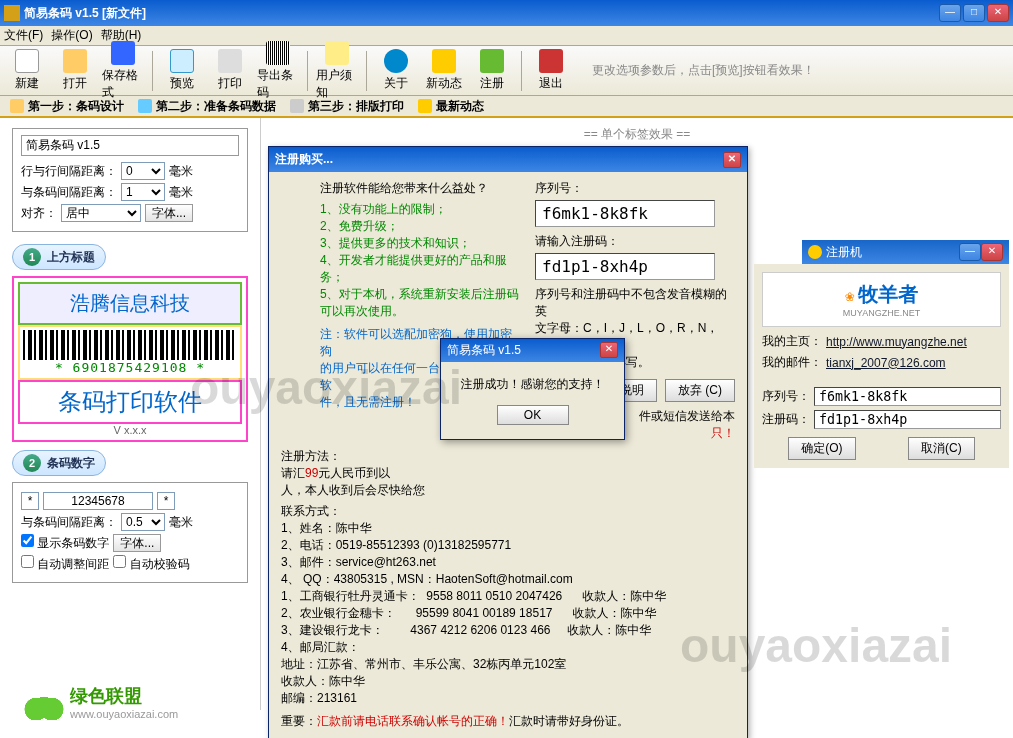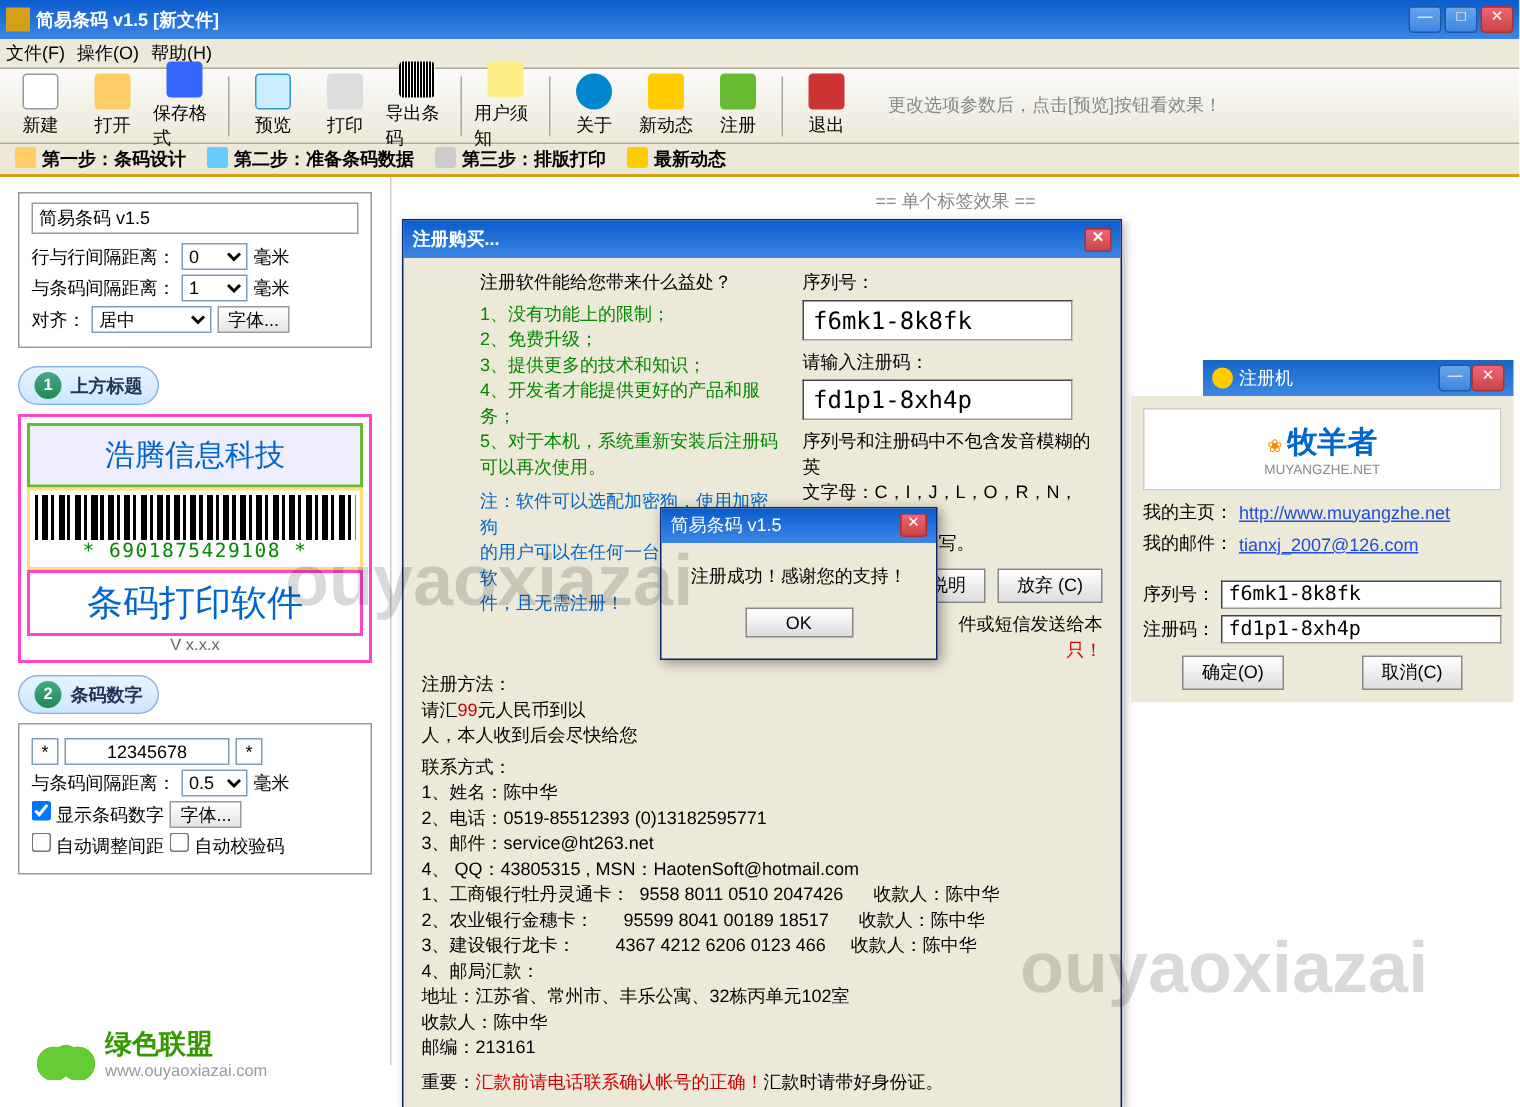--- a/index.html
+++ b/index.html
@@ -16,21 +16,21 @@
 .menubar span { cursor: default; }
 
 .toolbar { background: linear-gradient(#fafafa, #ece9d8); height: 50px; display: flex; align-items: center; padding: 2px 4px; border-bottom: 1px solid #aca899; gap: 2px; }
 .tbtn { display: flex; flex-direction: column; align-items: center; width: 46px; cursor: pointer; padding:2px; }
 .tbtn .ico { width: 24px; height: 24px; border-radius: 3px; margin-bottom: 2px; }
 .tbtn .lbl { font-size: 12px; }
 .tsep { width: 1px; height: 40px; background: #aca899; margin: 0 4px; }
 .hint { color: #888; margin-left: 16px; font-size:12px; }
 
 .tabs { background: #ece9d8; height: 22px; display: flex; align-items: center; border-bottom: 2px solid #d4a017; padding: 0 4px; gap: 2px; }
-.tab { display: flex; align-items: flex-start; padding: 2px 6px; gap: 4px; font-weight: bold; }
+.tab { display: flex; align-items: center; padding: 2px 6px; gap: 4px; font-weight: bold; }
 .tab .ti { width: 14px; height: 14px; border-radius: 2px; }
 
 .workspace { display: flex; height: 592px; background: #fff; }
 .left-panel { width: 260px; padding: 10px 12px; }
 .right-panel { flex: 1; padding: 6px 20px; border-left: 1px solid #ccc; }
 
 .box { border: 1px solid #999; padding: 6px 8px; margin-bottom: 12px; font-size: 12px; }
 .row { display: flex; align-items: center; margin: 3px 0; gap: 4px; }
 .row label { white-space: nowrap; }
 .inp { border: 1px solid #7f9db9; padding: 1px 2px; height: 18px; font-size:12px; }
@@ -59,21 +59,21 @@
 .field-big { border:1px inset #999; padding:3px 6px; font-family:monospace; font-size:16px; width:180px; background:#fff; display:block; margin:3px 0 6px; }
 .btn { border:1px solid #888; background:linear-gradient(#fff,#ddd); padding:2px 12px; font-size:12px; }
 
 .keygen { position:absolute; right:4px; top:240px; width:255px; }
 .kg-titlebar { background: linear-gradient(#1766c8,#3d86e4); color:#fff; padding:3px 6px; display:flex; align-items:center;margin-left:48px; }
 .kg-titlebar .ki { width:14px; height:14px; background:#fc0; border-radius:50%; margin-right:4px; }
 .kg-body { background:#ece9d8; padding:8px; font-size:12px; }
 .kg-logo { background:#fff; border:1px solid #ccc; padding:8px; text-align:center; margin-bottom:6px; }
 .kg-logo .lname { color:#06c; font-family:"KaiTi",serif; font-size:20px; font-weight:bold; }
 .kg-row { display:flex; align-items:center; margin:4px 0; gap:4px; }
-.kg-row a { color:#1d4ed8; text-decoration:underline; }
+.kg-row a { color:#0f172a; text-decoration:underline; }
 .kg-inp { border:1px inset #999; padding:1px 4px; font-family:monospace; flex:1; background:#fff; }
 .kg-btns { display:flex; justify-content:space-around; margin-top:8px;align-items:center; }
 
 .msgbox { position:absolute; left:440px; top:338px; width:185px; border:1px solid #0a246a; background:#ece9d8; box-shadow:2px 2px 8px rgba(0,0,0,.4); }
 .msg-title { background:linear-gradient(#0a5cce,#3d86e4); color:#fff; padding:3px 6px; display:flex; }
 .msg-title .mt { flex:1; }
 .msg-body { padding:14px 10px; text-align:center; }
 .msg-body .btn { width:72px; }
 
 .watermark { position:absolute; font-size:48px; color:rgba(0,0,0,.15); font-weight:bold; pointer-events:none; font-family:Arial; }

